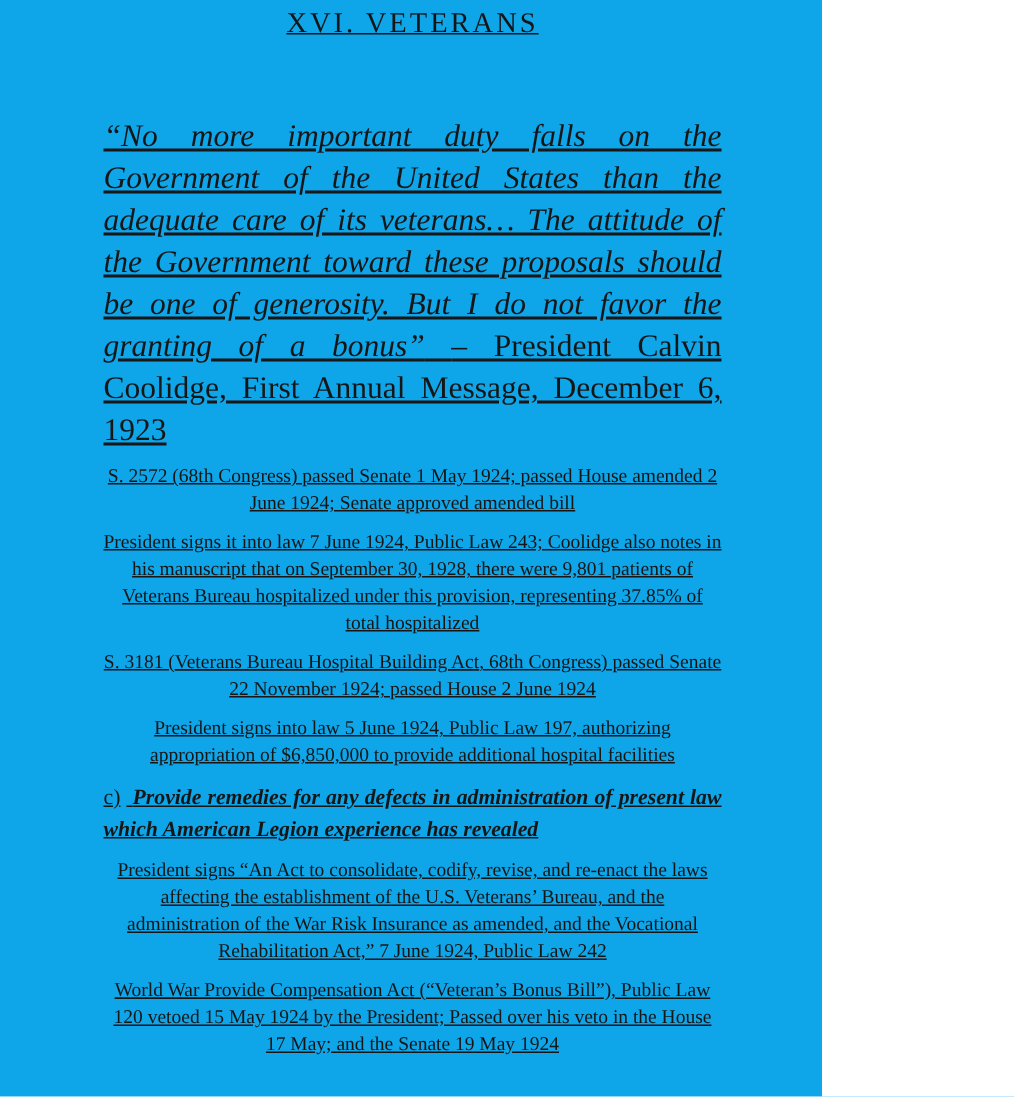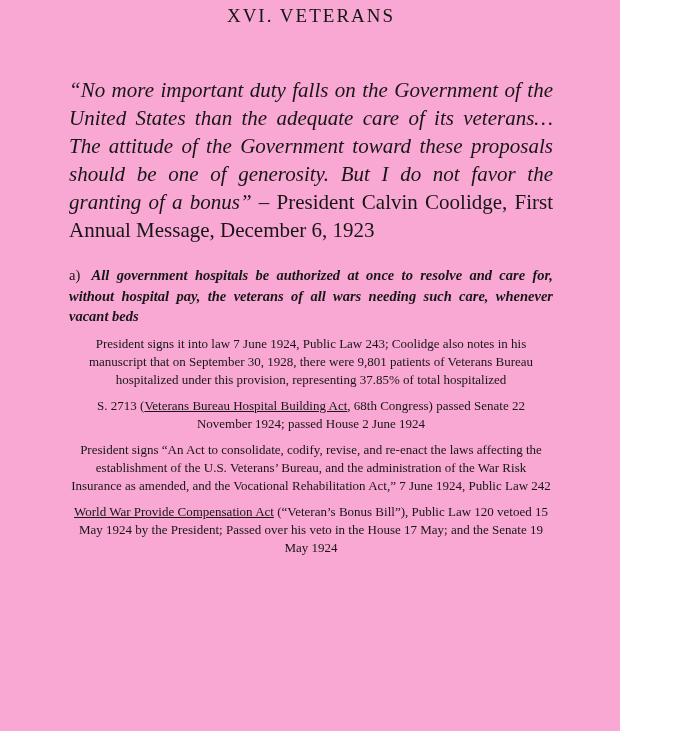--- a/index.html
+++ b/index.html
@@ -2,28 +2,29 @@
 <html><head>
 <meta charset="utf-8">
 <style>
   html, body {
     margin: 0;
     padding: 0;
     background: #ffffff;
   }
   .page {
     position: relative;
-    width: 620px;
+    width: 548px;
     height: 731px;
     box-sizing: border-box;
     padding: 4px 67px 0 69px;
-    background: #f9a8d4;
+    background: #0ea5e9;
     color: #161616;
     font-family: "Liberation Serif", "DejaVu Serif", serif;
     overflow: hidden;
+    text-decoration: underline;
   }
   .title {
     margin: 0;
     font-size: 19px;
     font-weight: normal;
     line-height: 24px;
     text-align: center;
     letter-spacing: 2px;
     white-space: nowrap;
   }
@@ -74,29 +75,31 @@
 <div class="page">
 
   <h1 class="title">XVI. VETERANS</h1>
 
   <p class="quote">
     <span class="qtext">“No more important duty falls on the Government of the United States than the adequate care of its veterans… The attitude of the Government toward these proposals should be one of generosity. But I do not favor the granting of a bonus”</span>
     <span class="qattr">– President Calvin Coolidge, First Annual Message, December 6, 1923</span>
   </p>
 
   <section class="item">
-    <p class="item-heading">
-      <span class="item-label">a)</span>
-      <span class="htext">All government hospitals be authorized at once to resolve and care for, without hospital pay, the veterans of all wars needing such care, whenever vacant beds</span>
-    </p>
+    <p class="para"><span>S. 2572 (68th Congress) passed Senate 1 May 1924; passed House amended 2 June 1924; Senate approved amended bill</span></p>
     <p class="para"><span>President signs it into law 7 June 1924, Public Law 243; Coolidge also notes in his manuscript that on September 30, 1928, there were 9,801 patients of Veterans Bureau hospitalized under this provision, representing 37.85% of total hospitalized</span></p>
   </section>
 
   <section class="item">
-    <p class="para"><span>S. 2713 (</span><span class="u">Veterans Bureau Hospital Building Act</span><span>, 68th Congress) passed Senate 22 November 1924; passed House 2 June 1924</span></p>
+    <p class="para"><span>S. 3181 (</span><span class="u">Veterans Bureau Hospital Building Act</span><span>, 68th Congress) passed Senate 22 November 1924; passed House 2 June 1924</span></p>
+    <p class="para"><span>President signs into law 5 June 1924, Public Law 197, authorizing appropriation of $6,850,000 to provide additional hospital facilities</span></p>
   </section>
 
   <section class="item">
+    <p class="item-heading">
+      <span class="item-label">c)</span>
+      <span class="htext">Provide remedies for any defects in administration of present law which American Legion experience has revealed</span>
+    </p>
     <p class="para"><span>President signs “An Act to consolidate, codify, revise, and re-enact the laws affecting the establishment of the U.S. Veterans’ Bureau, and the administration of the War Risk Insurance as amended, and the Vocational Rehabilitation Act,” 7 June 1924, Public Law 242</span></p>
     <p class="para"><span class="u">World War Provide Compensation Act</span><span> (“Veteran’s Bonus Bill”), Public Law 120 vetoed 15 May 1924 by the President; Passed over his veto in the House 17 May; and the Senate 19 May 1924</span></p>
   </section>
 
 </div>
 
 </body></html>

